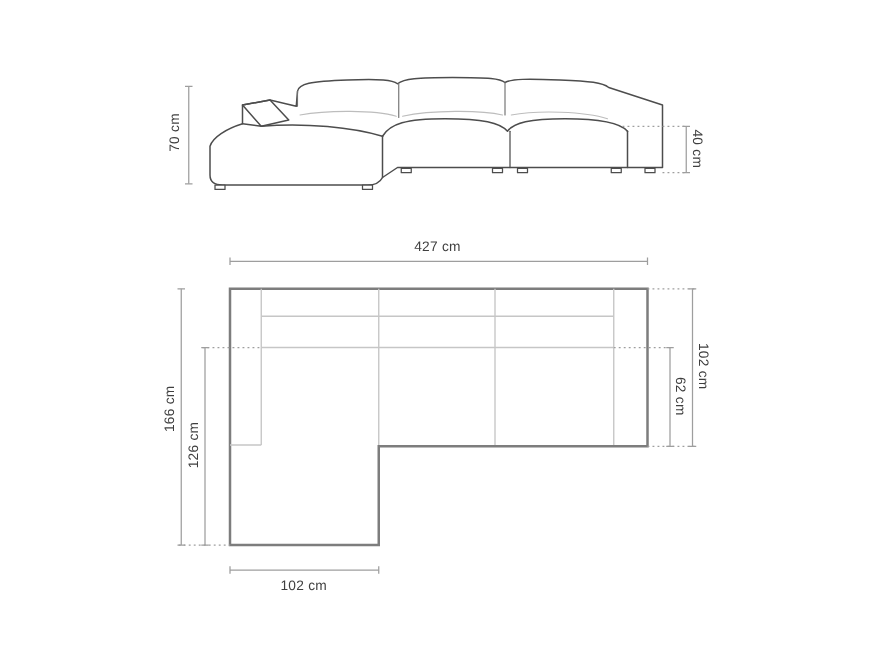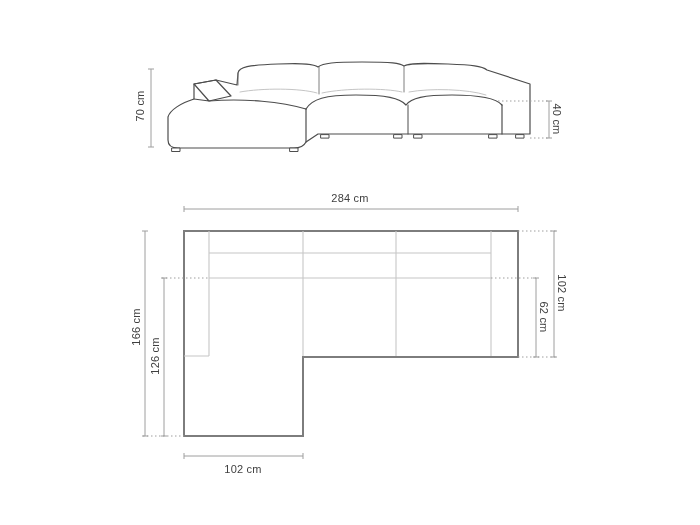--- a/index.html
+++ b/index.html
@@ -134,21 +134,21 @@
         <path d="M184,456 L303,456"></path>
         <path d="M184,453 L184,459 M303,453 L303,459"></path>
       </g>
     </g>
   </svg>
 
   <div class="dim-label rot-ccw" style="left:140px;top:106px;">70 cm</div>
 
   <div class="dim-label rot-cw" style="left:557px;top:119px;">40 cm</div>
 
-  <div class="dim-label" style="left:350px;top:198px;">284 cm</div>
+  <div class="dim-label" style="left:350px;top:198px;">427 cm</div>
 
   <div class="dim-label rot-cw" style="left:562px;top:293px;">102 cm</div>
 
   <div class="dim-label rot-cw" style="left:544px;top:317px;">62 cm</div>
 
   <div class="dim-label rot-ccw" style="left:136px;top:327px;">166 cm</div>
 
   <div class="dim-label rot-ccw" style="left:155px;top:356px;">126 cm</div>
 
   <div class="dim-label" style="left:243px;top:469px;">102 cm</div>

